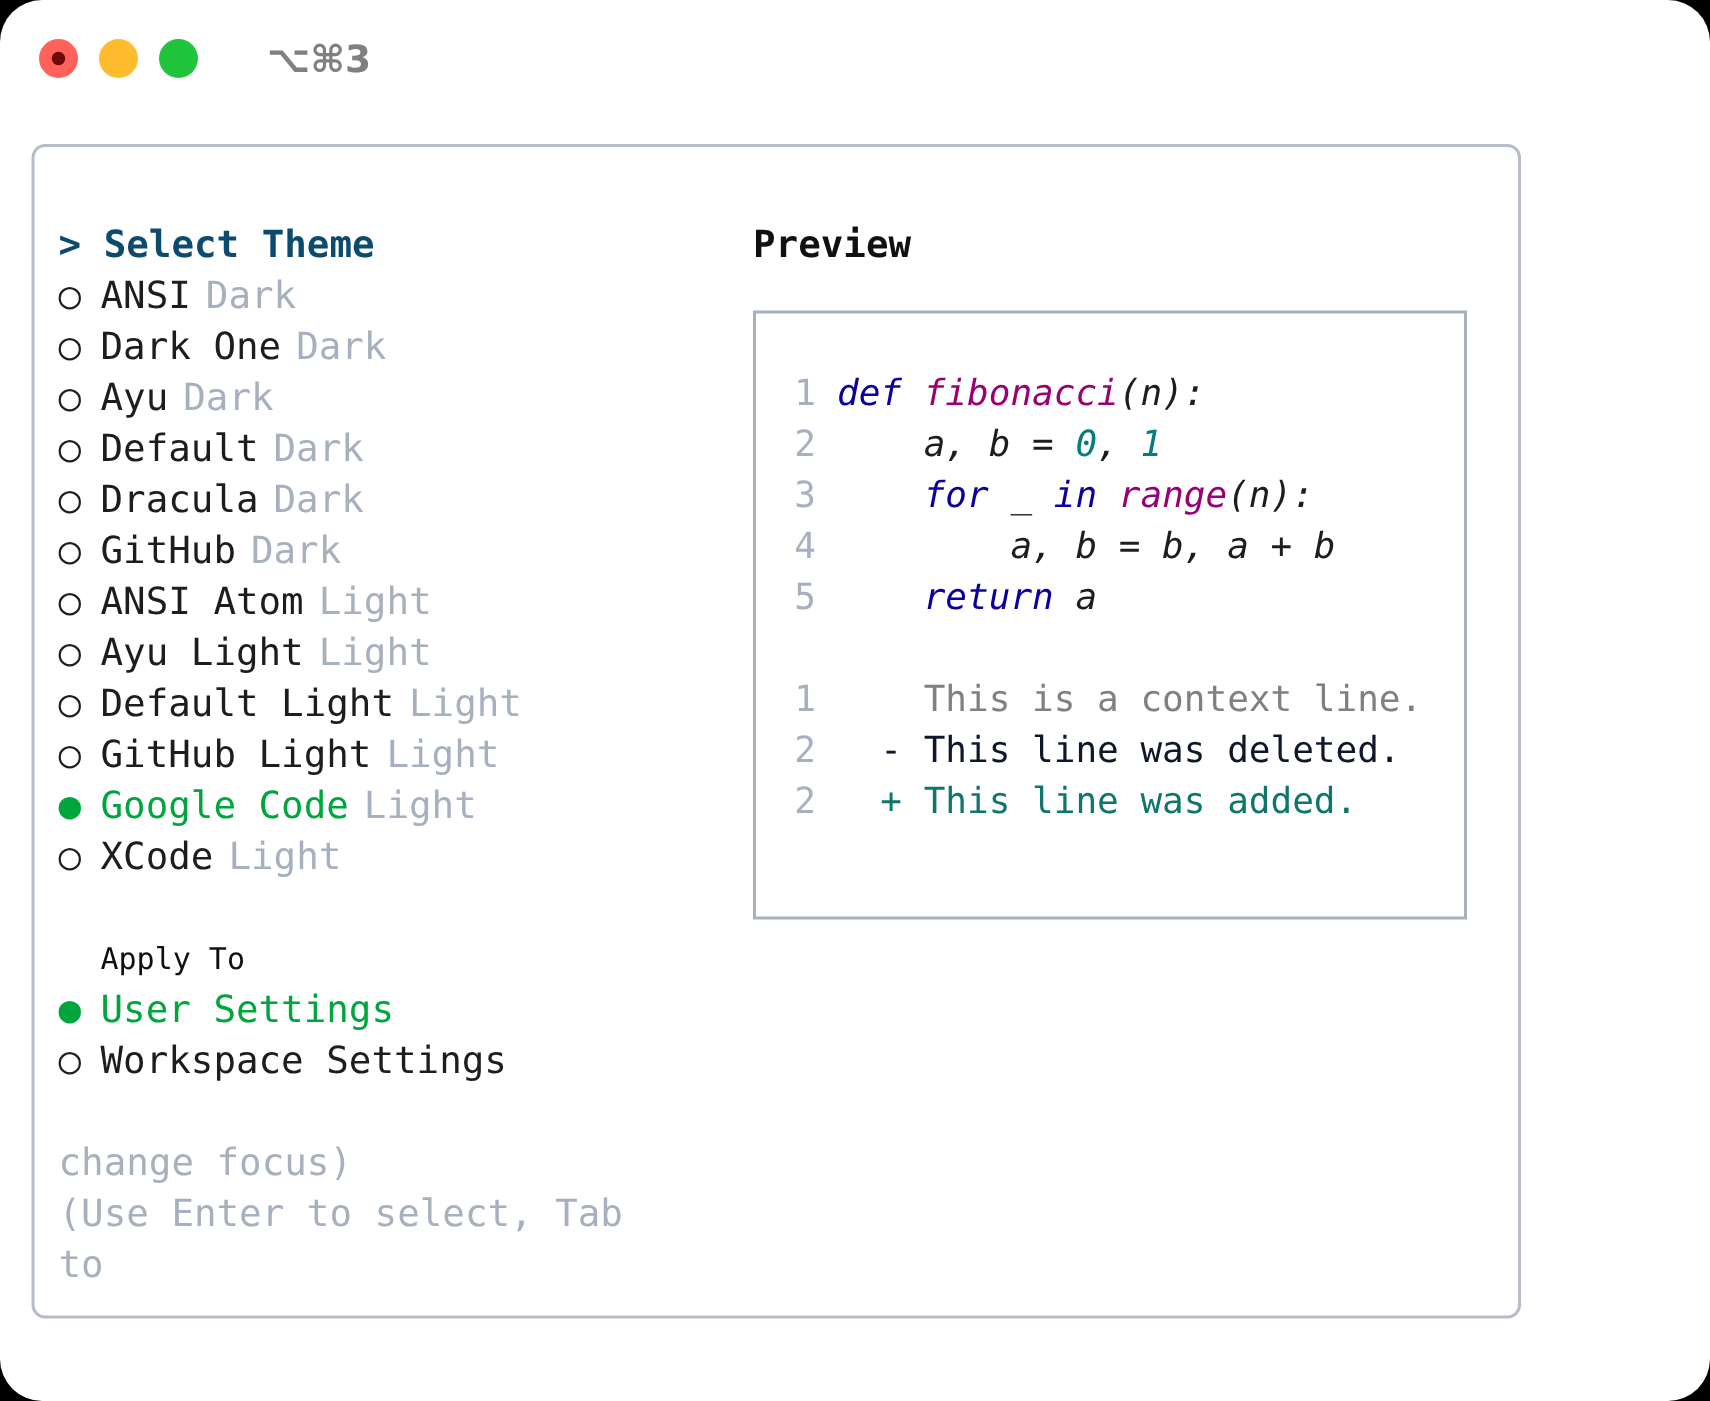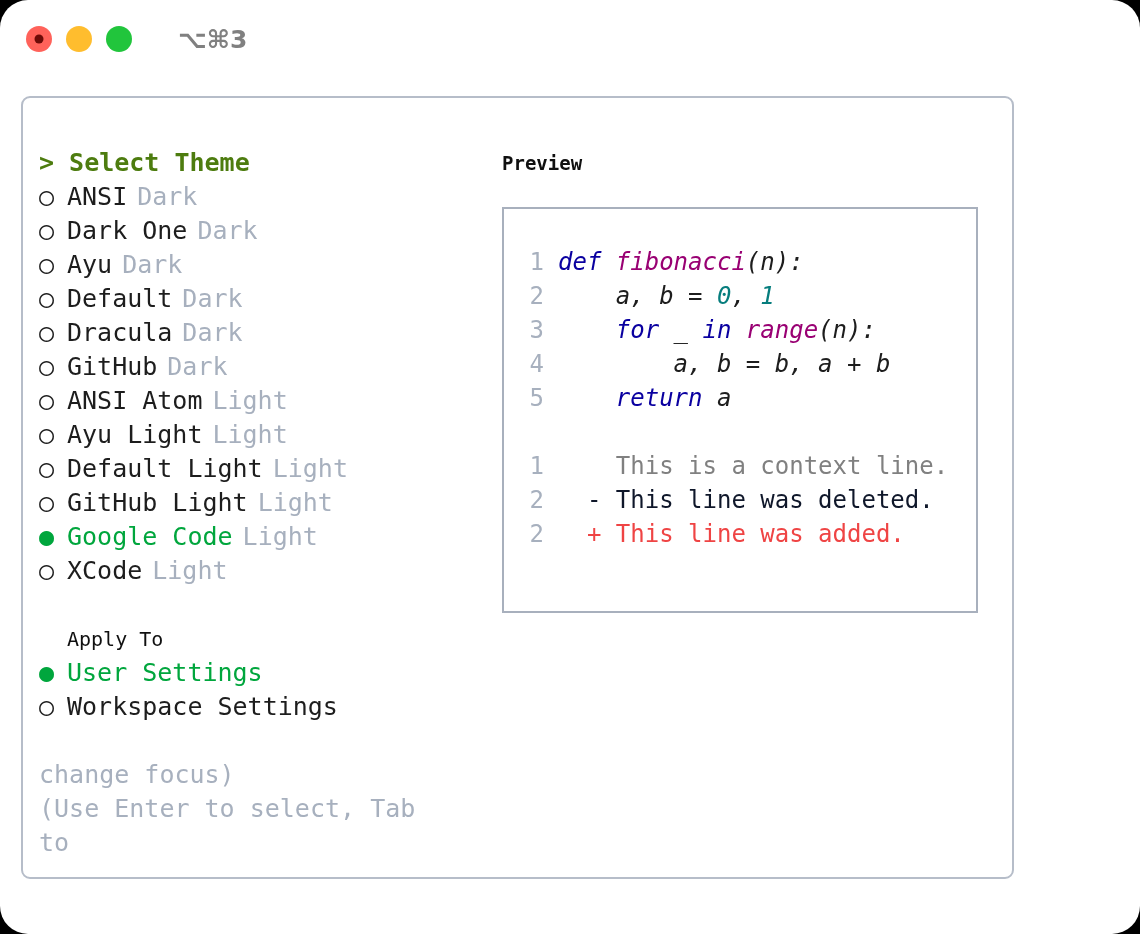--- a/index.html
+++ b/index.html
@@ -95,21 +95,21 @@
   .left-col {
     position: absolute;
     left: 16px;
     top: 48px;
     width: 450px;
   }
 
   .section-header {
     font-size: 25px;
     font-weight: bold;
-    color: #4d7c0f;
+    color: #0c4a6e;
     line-height: 34px;
     white-space: pre;
   }
 
   .apply-header {
     font-size: 20px;
     font-weight: normal;
     color: #101010;
     line-height: 34px;
     white-space: pre;
@@ -148,21 +148,21 @@
   }
 
   
   .right-col {
     position: absolute;
     left: 479px;
     top: 48px;
     width: 490px;
   }
   .preview-title {
-    font-size: 19px;
+    font-size: 25px;
     font-weight: bold;
     color: #101010;
     line-height: 34px;
   }
   .preview-box {
     margin-top: 27px;
     width: 476px;
     height: 406px;
     border: 2px solid #a8b0bd;
     box-sizing: border-box;
@@ -186,21 +186,21 @@
   .code-text { color: #1d1d1d; font-style: italic; }
 
   .tok-kw  { color: #0a00a0; }
   .tok-fn  { color: #990073; }
   .tok-num { color: #067d7d; }
   .tok-pl  { color: #1d1d1d; }
 
   .diff-gap { height: 34px; }
   .diff-ctx  { color: #808080; }
   .diff-del  { color: #0f172a; }
-  .diff-add  { color: #ef4444; }
+  .diff-add  { color: #0f766e; }
 </style>
 </head>
 <body>
 
 <div class="window">
 
   <div class="titlebar">
     <div class="traffic-lights">
       <span class="dot dot-red"></span>
       <span class="dot dot-yellow"></span>

